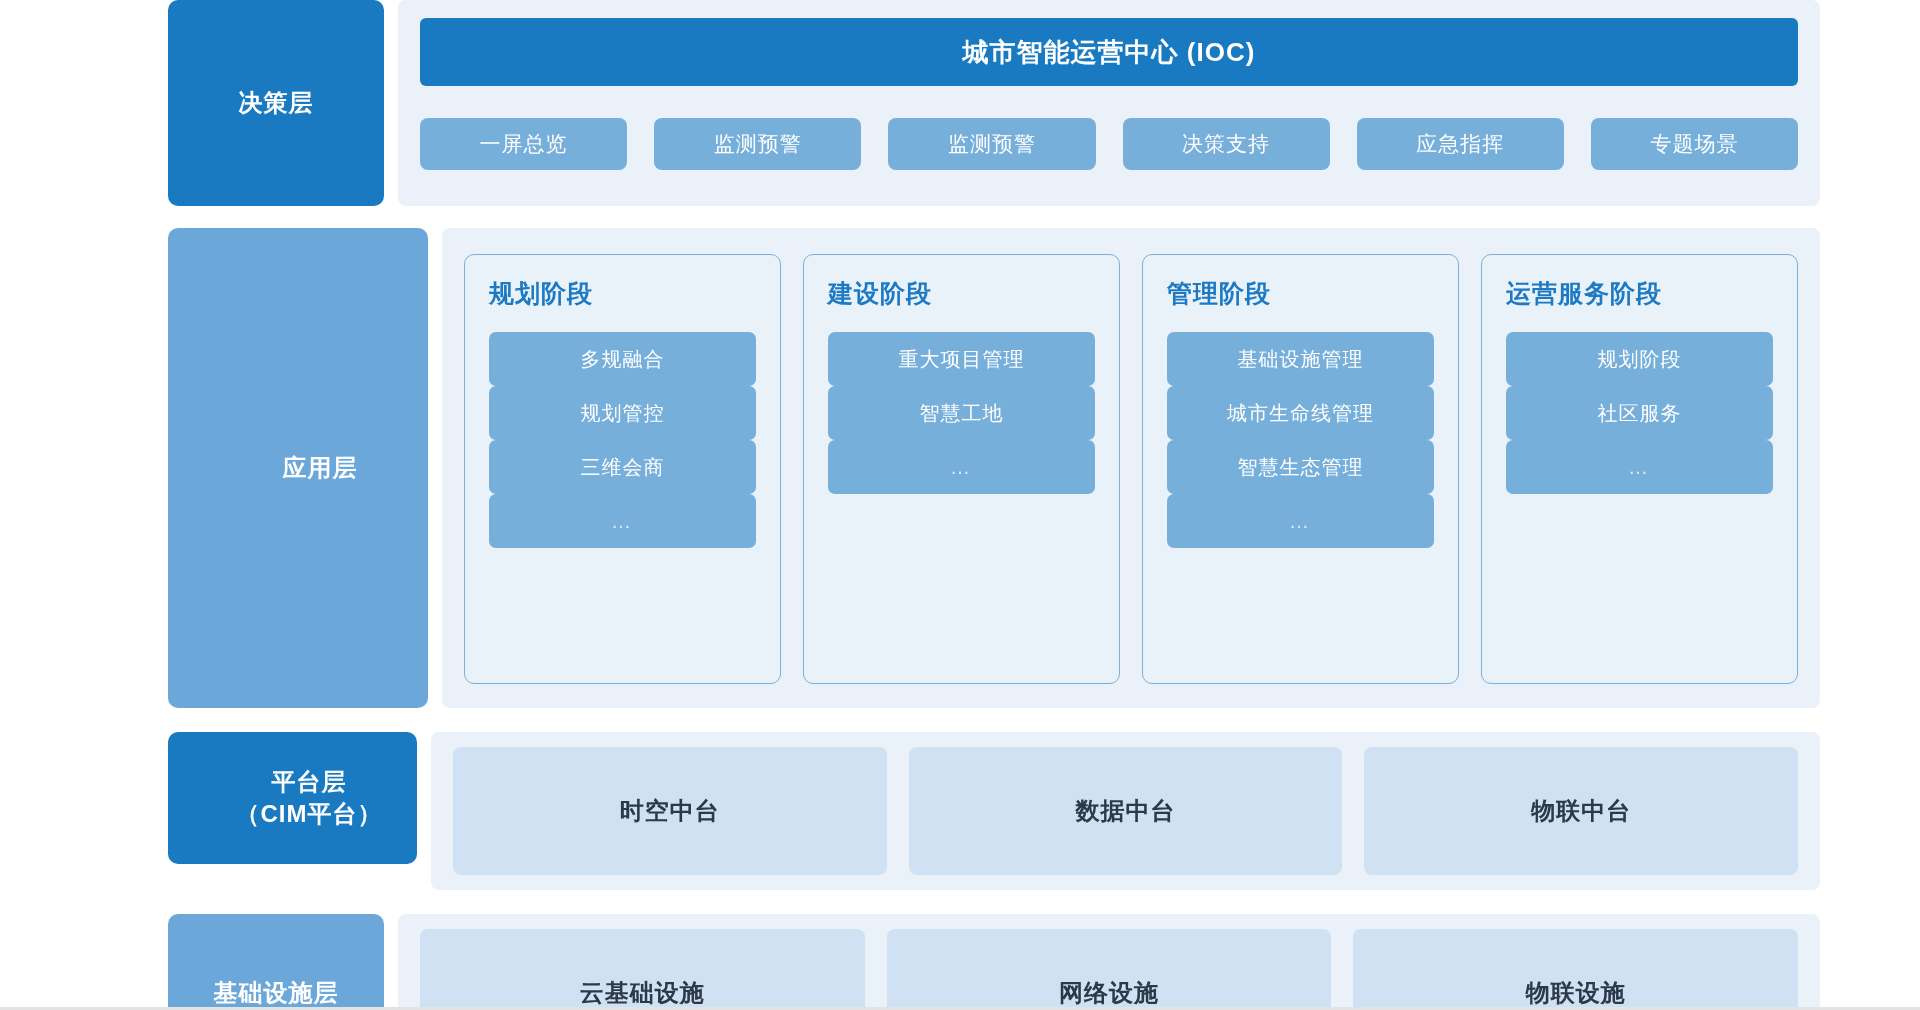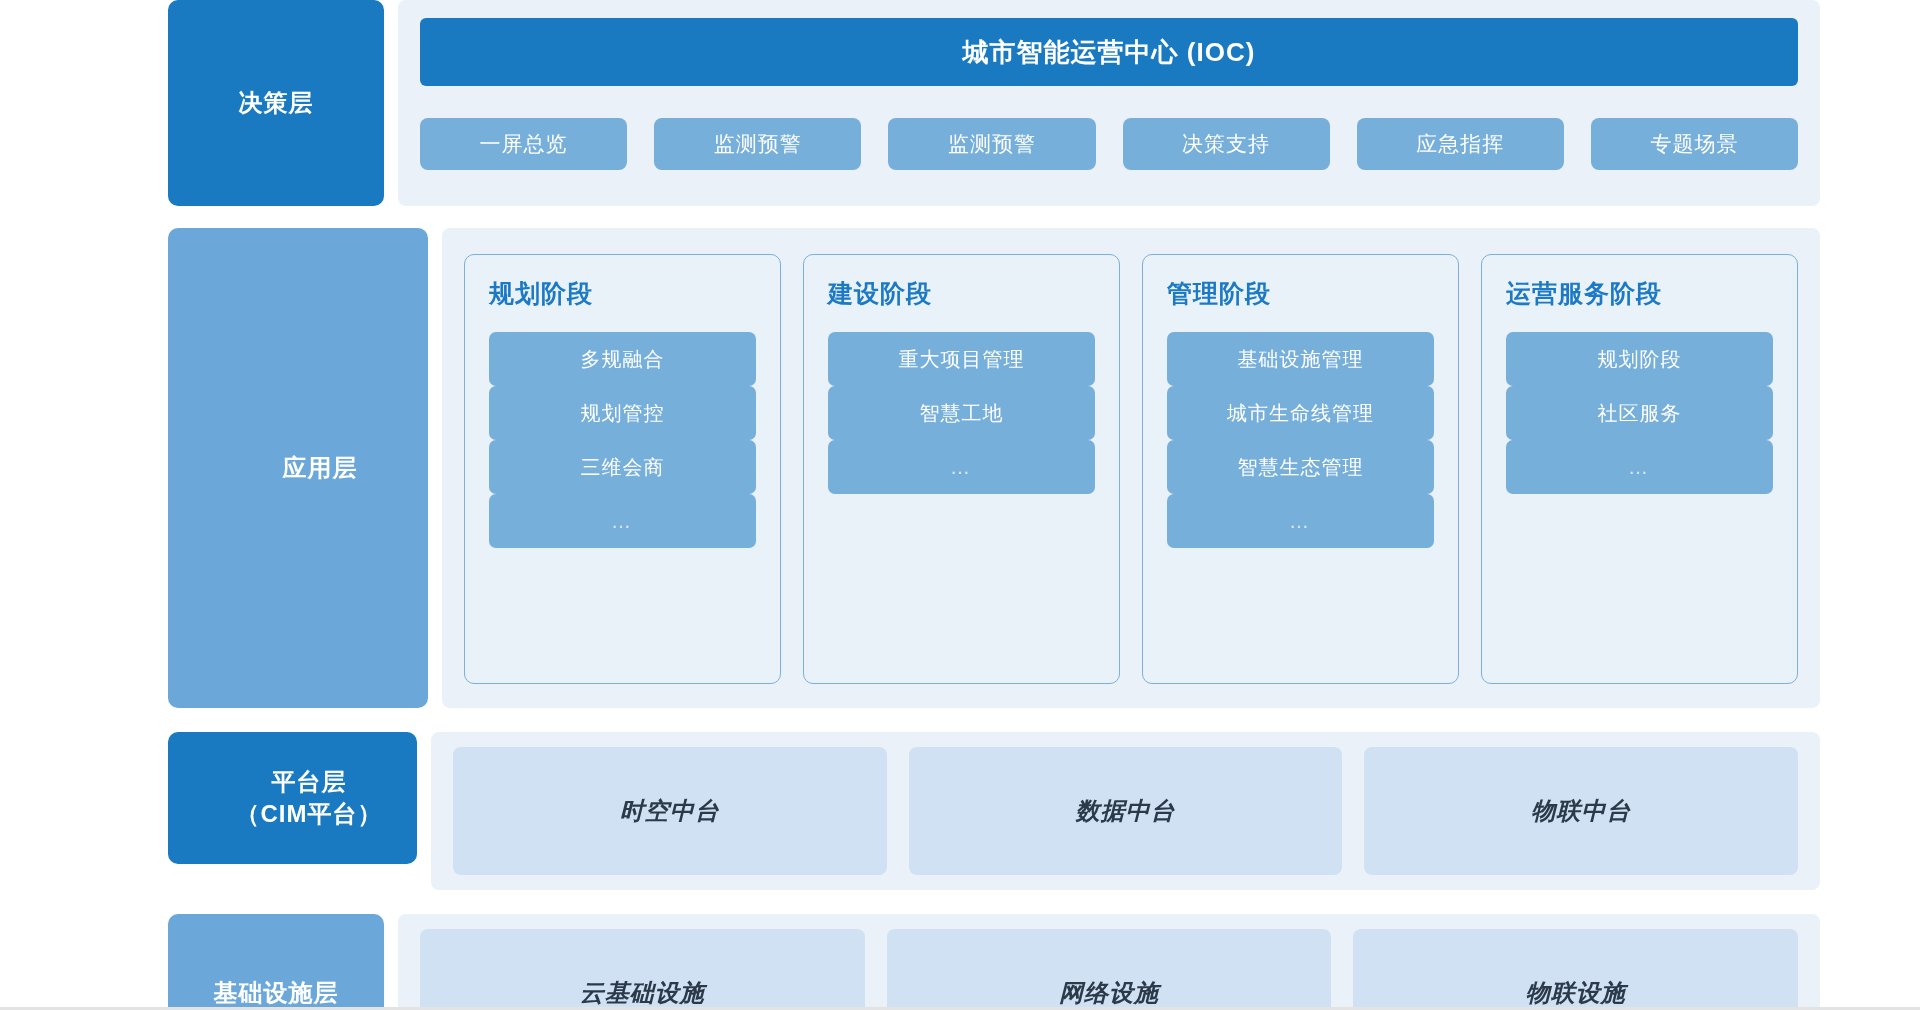--- a/index.html
+++ b/index.html
@@ -110,21 +110,21 @@
     font-size:20px;
     letter-spacing:1px;
   }
   .stage-item.ellipsis{color:#dce9f5;letter-spacing:3px;font-size:20px;}
 
   
   #row-platform{height:158px;margin-top:24px;}
   #row-platform .layer-label{height:132px;padding-left:33px;}
   #row-infra{height:158px;margin-top:24px;}
   #row-infra .layer-label{height:158px;}
-  .wide-body{padding:15px 22px;display:flex;gap:22px;font-style:italic;}
+  .wide-body{padding:15px 22px;display:flex;gap:22px;}
   .wide-card{
     flex:1 1 0;
     background:#cfe1f2;
     border-radius:8px;
     height:auto;
     display:flex;align-items:center;justify-content:center;
     color:#2b3a4a;
     font-size:24px;
     font-weight:bold;
     letter-spacing:1px;

